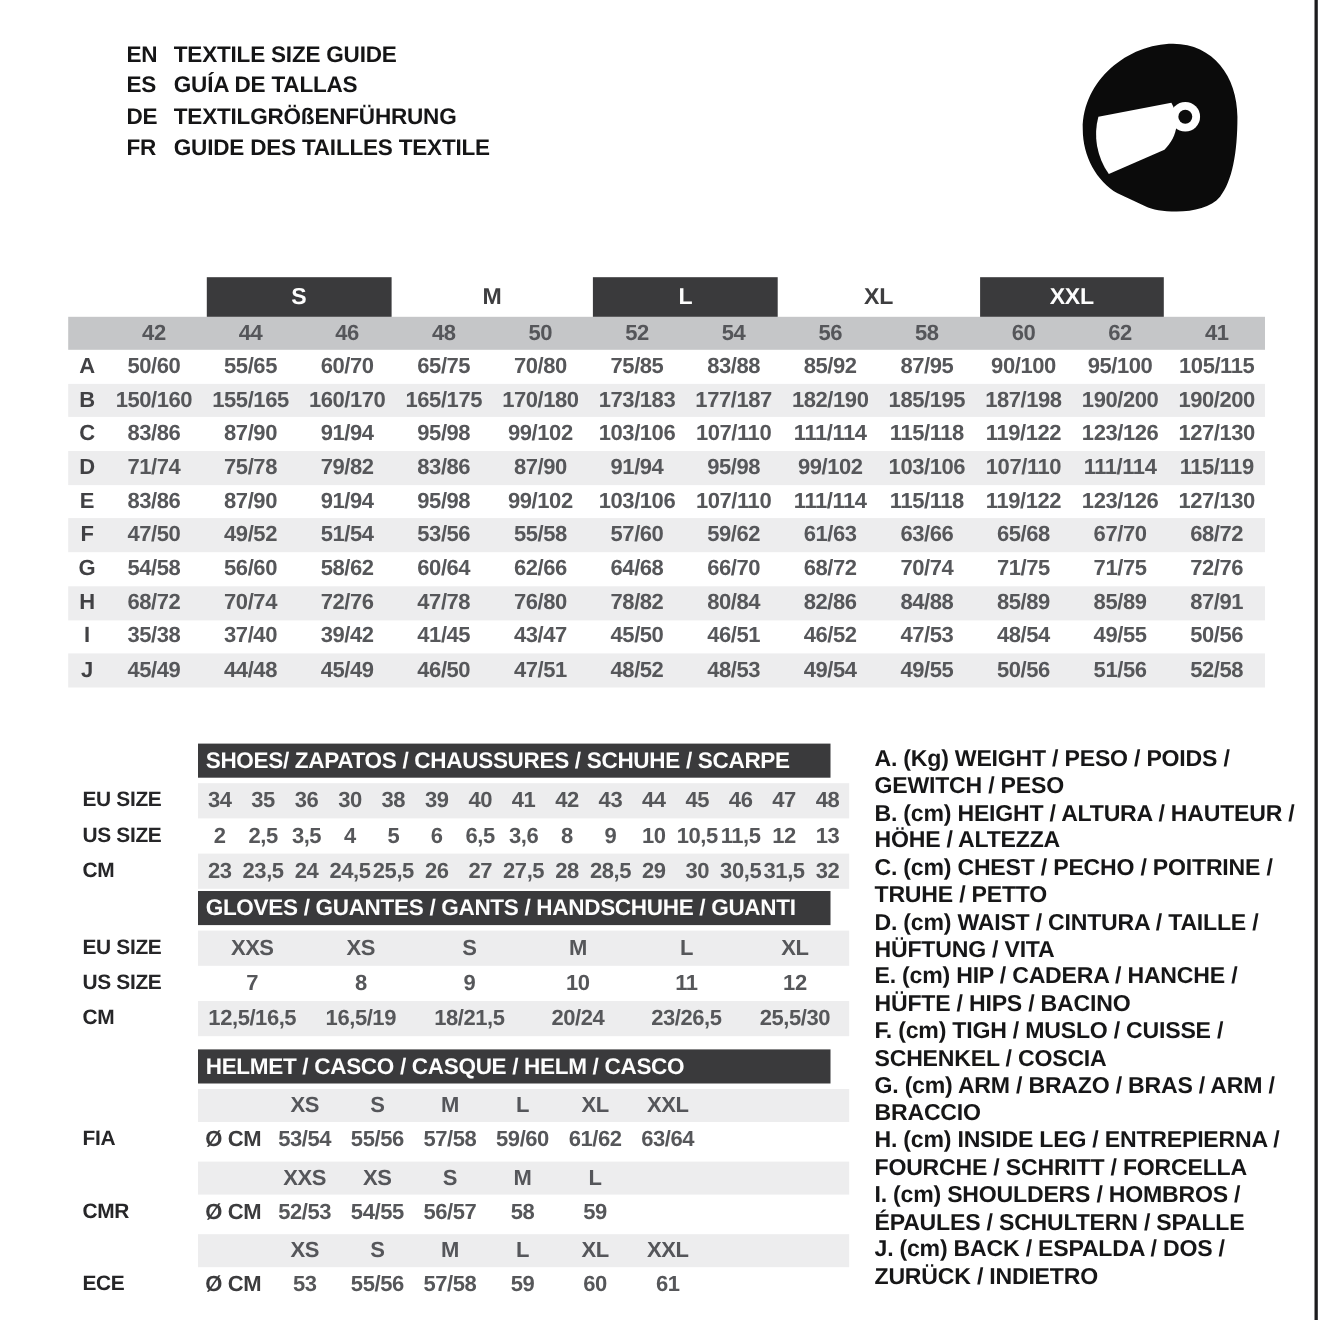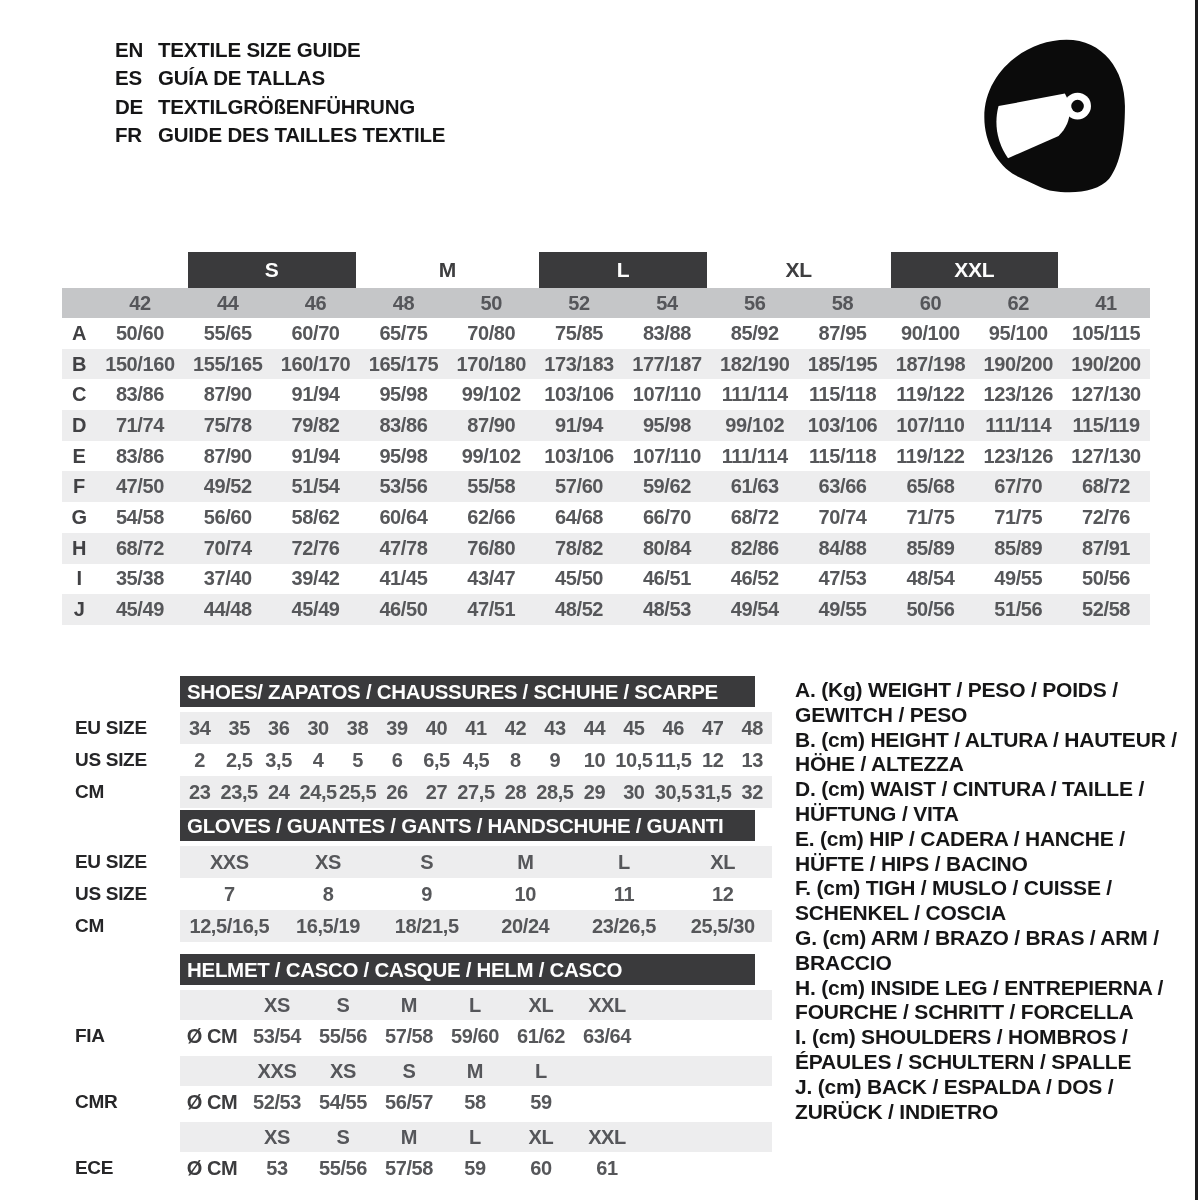--- a/index.html
+++ b/index.html
@@ -302,21 +302,21 @@
         <div class="srow">
           <div class="slabel">US SIZE</div>
           <div class="svals cols15">
             <div class="sv">2</div>
             <div class="sv">2,5</div>
             <div class="sv">3,5</div>
             <div class="sv">4</div>
             <div class="sv">5</div>
             <div class="sv">6</div>
             <div class="sv">6,5</div>
-            <div class="sv">4,5</div>
+            <div class="sv">3,6</div>
             <div class="sv">8</div>
             <div class="sv">9</div>
             <div class="sv">10</div>
             <div class="sv">10,5</div>
             <div class="sv">11,5</div>
             <div class="sv">12</div>
             <div class="sv">13</div>
           </div>
         </div>
         <div class="srow">
@@ -457,20 +457,21 @@
             <div class="sv">60</div>
             <div class="sv">61</div>
           </div>
         </div>
       </div>
   </section>
 
   <aside id="legend">
       <div class="legend-line">A. (Kg) WEIGHT / PESO / POIDS / GEWITCH / PESO</div>
       <div class="legend-line">B. (cm) HEIGHT / ALTURA / HAUTEUR / HÖHE / ALTEZZA</div>
+      <div class="legend-line">C. (cm) CHEST / PECHO / POITRINE / TRUHE / PETTO</div>
       <div class="legend-line">D. (cm) WAIST / CINTURA / TAILLE / HÜFTUNG / VITA</div>
       <div class="legend-line">E. (cm) HIP / CADERA / HANCHE / HÜFTE / HIPS / BACINO</div>
       <div class="legend-line">F. (cm) TIGH / MUSLO / CUISSE / SCHENKEL / COSCIA</div>
       <div class="legend-line">G. (cm) ARM / BRAZO / BRAS / ARM / BRACCIO</div>
       <div class="legend-line">H. (cm) INSIDE LEG / ENTREPIERNA / FOURCHE / SCHRITT / FORCELLA</div>
       <div class="legend-line">I. (cm) SHOULDERS / HOMBROS / ÉPAULES / SCHULTERN / SPALLE</div>
       <div class="legend-line">J. (cm) BACK / ESPALDA / DOS / ZURÜCK / INDIETRO</div>
     </aside>
 
   <div class="edge"></div>

